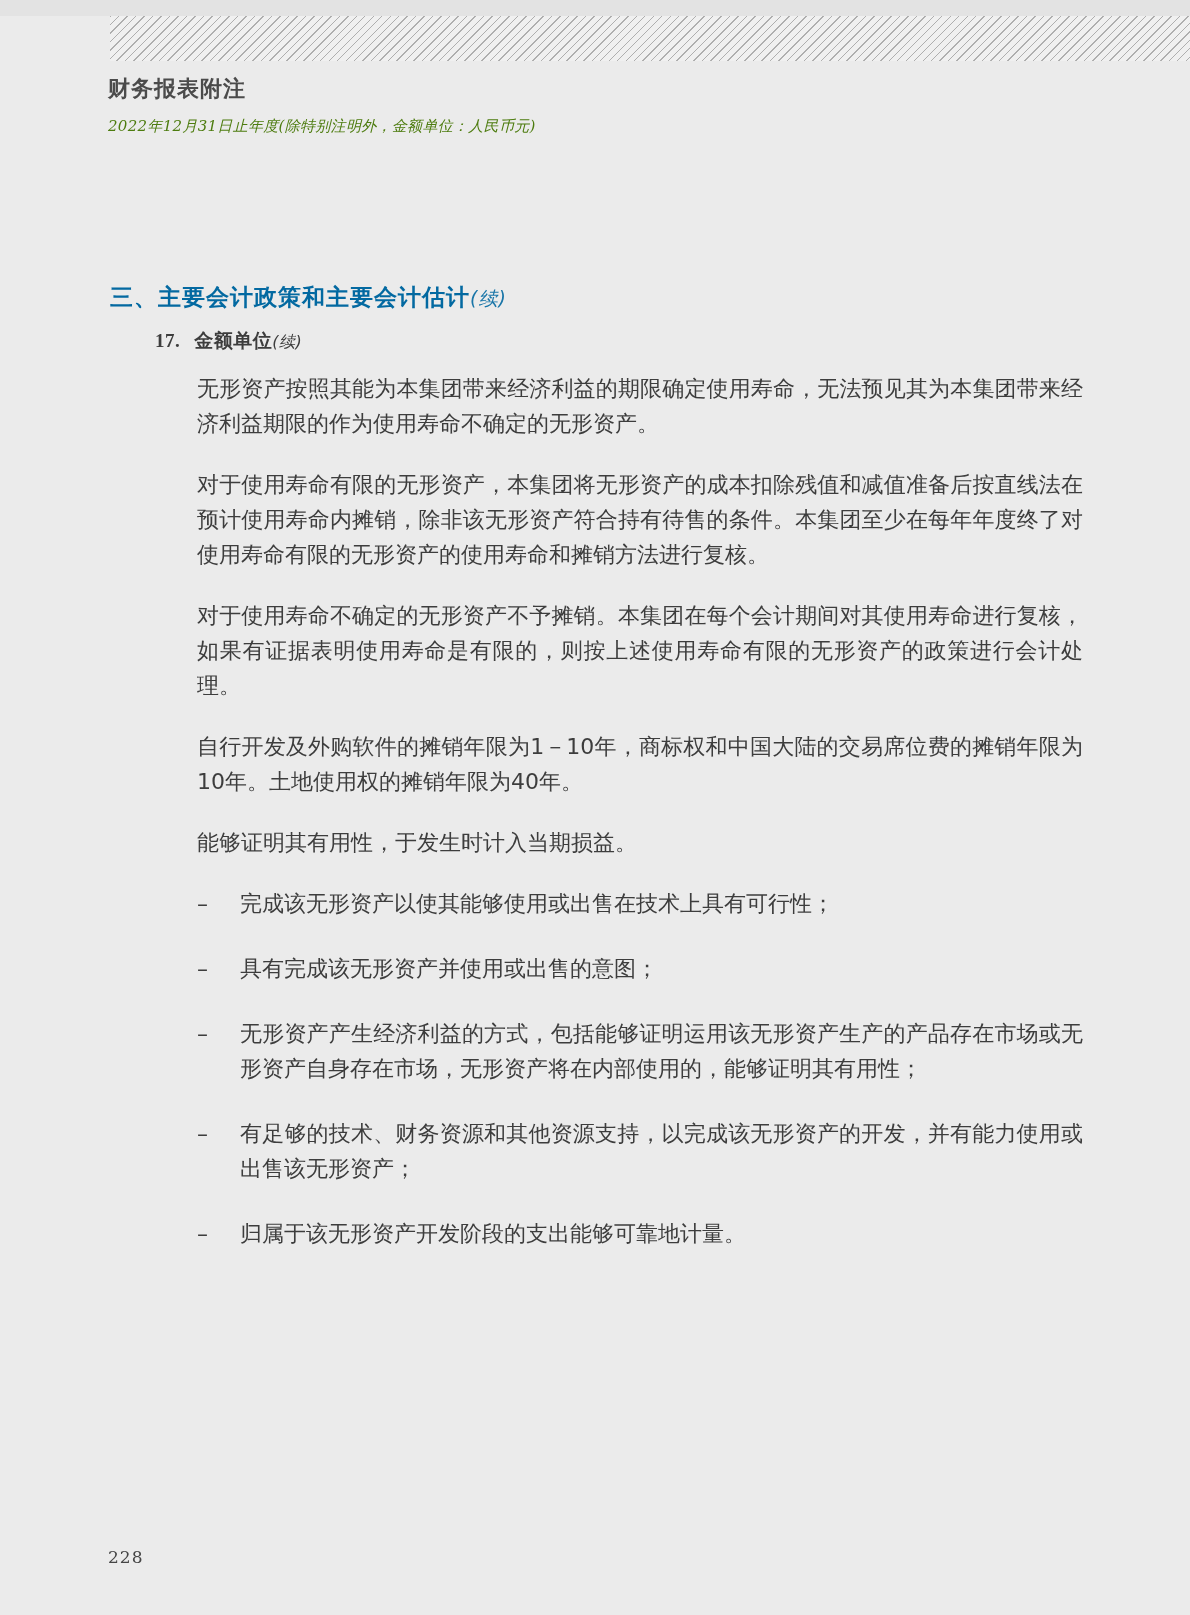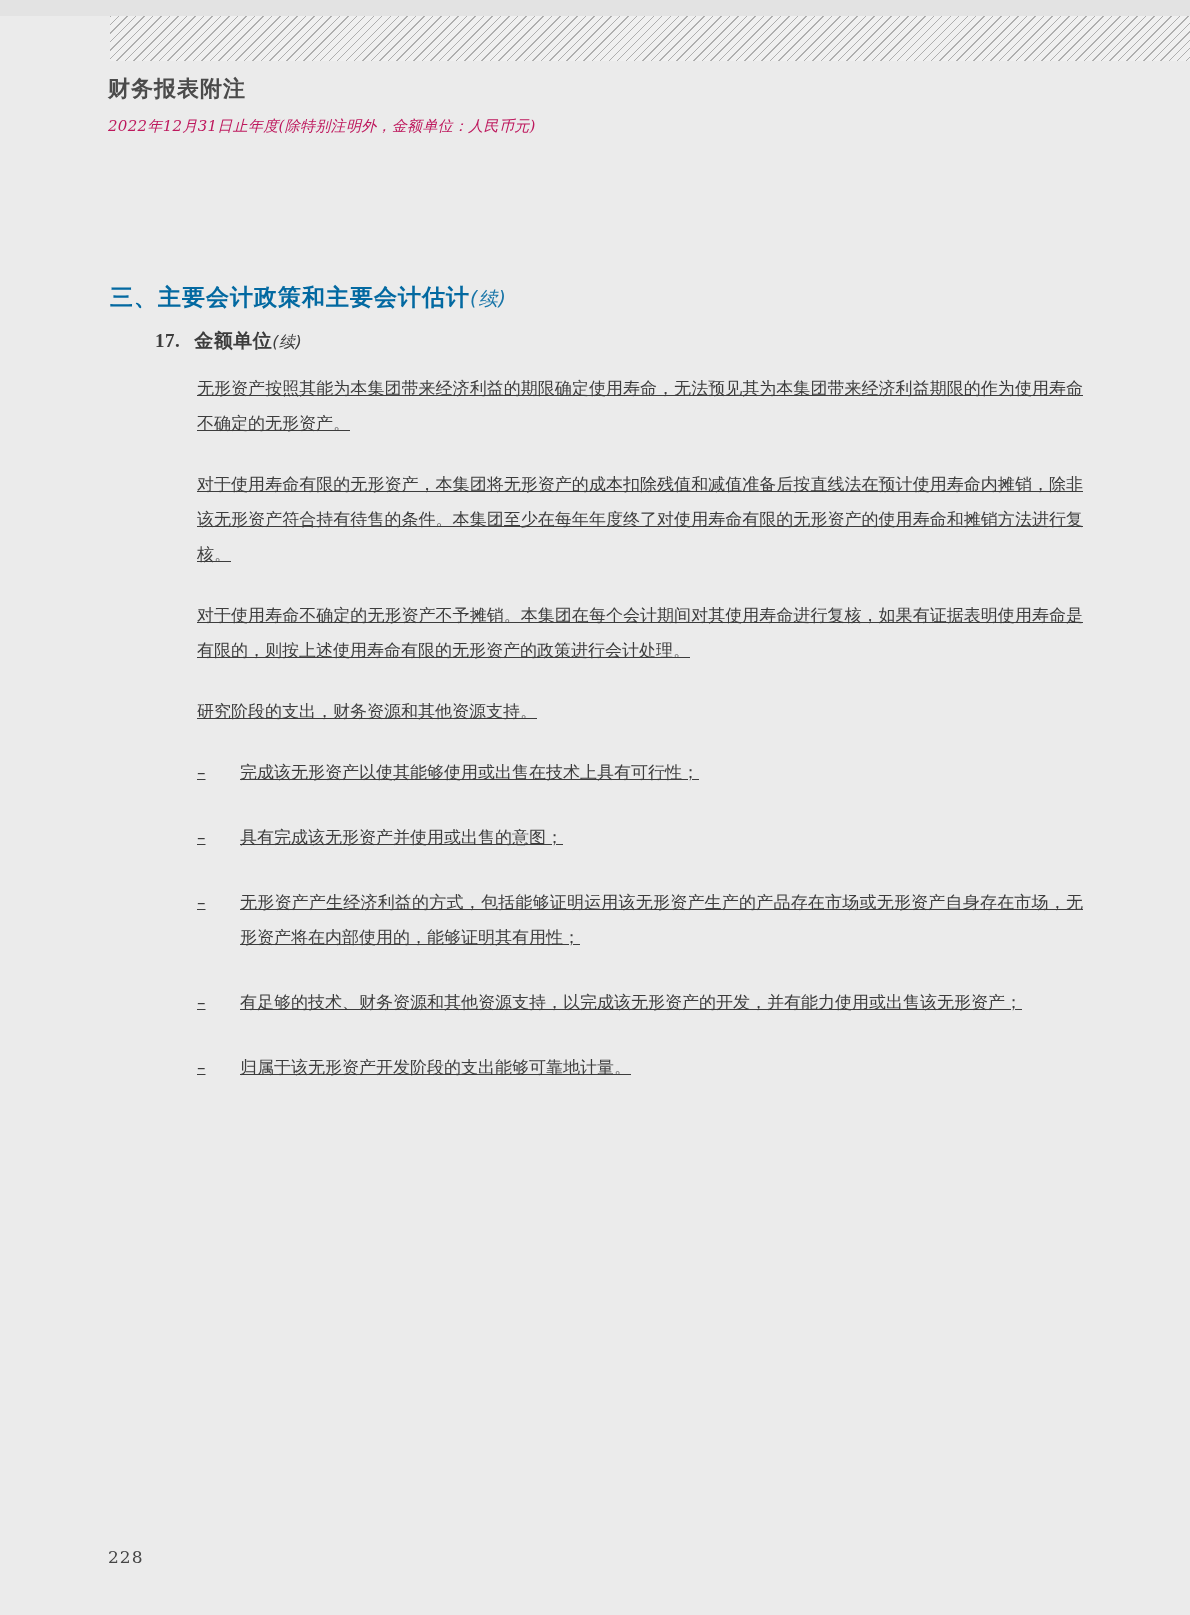--- a/index.html
+++ b/index.html
@@ -22,21 +22,21 @@
   .doc-title {
     margin:0;
     font-family:"DejaVu Serif","Liberation Serif",serif;
     font-size:22px; font-weight:600; letter-spacing:1px;
     color:#4b4b4b;
   }
   .doc-subtitle {
     margin:13px 0 0 0;
     font-family:"DejaVu Serif","Liberation Serif",serif;
     font-style:italic;
-    font-size:15px; color:#be185d; letter-spacing:0.3px;
+    font-size:15px; color:#4d7c0f; letter-spacing:0.3px;
   }
   .section-heading {
     position:absolute; left:110px; top:266px;
     margin:0;
     font-size:23px; font-weight:bold;
     color:#0369a1; letter-spacing:1px;
   }
   .section-heading .continued {
     font-weight:400; font-style:italic; font-size:19px; opacity:0.9;
   }
@@ -44,22 +44,22 @@
     position:absolute; left:155px; top:312px;
     margin:0;
     font-size:19px; font-weight:bold; color:#3d3d3d; letter-spacing:0.5px;
   }
   .subsection-heading .sub-num { margin-right:14px;font-family:Liberation Serif, serif; }
   .subsection-heading .continued {
     font-weight:400; font-style:italic; font-size:16px;
   }
   .content {
     position:absolute; left:197px; top:355px; width:886px;
-    font-size:17px; line-height:35px;
-    text-align:justify; text-justify:inter-ideograph;text-decoration:underline;
+    font-size:22px; line-height:35px;
+    text-align:justify; text-justify:inter-ideograph;
   }
   .content p { margin:0 0 26px 0; }
   .bullet-list { margin:4px 0 0 0; padding:0; list-style:none; }
   .bullet-item { display:flex; margin:0 0 30px 0; }
   .bullet-item .dash { flex:none; width:43px; }
   .bullet-item .bullet-text { flex:1; }
   .page-number {
     position:absolute; left:108px; top:1531px;
     font-family:"DejaVu Serif","Liberation Serif",serif;
     font-size:17px; color:#464646; letter-spacing:1px;
@@ -78,21 +78,22 @@
   </header>
 
   <h2 class="section-heading"><span>三、主要会计政策和主要会计估计</span><span class="continued">(续)</span></h2>
 
   <h3 class="subsection-heading"><span class="sub-num">17.</span><span>金额单位</span><span class="continued">(续)</span></h3>
 
   <div class="content">
     <p>无形资产按照其能为本集团带来经济利益的期限确定使用寿命，无法预见其为本集团带来经济利益期限的作为使用寿命不确定的无形资产。</p>
     <p>对于使用寿命有限的无形资产，本集团将无形资产的成本扣除残值和减值准备后按直线法在预计使用寿命内摊销，除非该无形资产符合持有待售的条件。本集团至少在每年年度终了对使用寿命有限的无形资产的使用寿命和摊销方法进行复核。</p>
     <p>对于使用寿命不确定的无形资产不予摊销。本集团在每个会计期间对其使用寿命进行复核，如果有证据表明使用寿命是有限的，则按上述使用寿命有限的无形资产的政策进行会计处理。</p>
-    <p>研究阶段的支出，财务资源和其他资源支持。</p>
+    <p>自行开发及外购软件的摊销年限为1－10年，商标权和中国大陆的交易席位费的摊销年限为10年。土地使用权的摊销年限为40年。</p>
+    <p>能够证明其有用性，于发生时计入当期损益。</p>
 
     <ul class="bullet-list">
       <li class="bullet-item">
         <span class="dash">–</span>
         <span class="bullet-text">完成该无形资产以使其能够使用或出售在技术上具有可行性；</span>
       </li>
       <li class="bullet-item">
         <span class="dash">–</span>
         <span class="bullet-text">具有完成该无形资产并使用或出售的意图；</span>
       </li>

